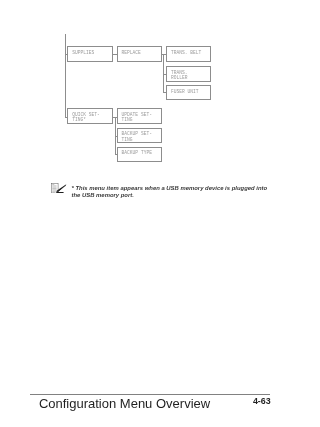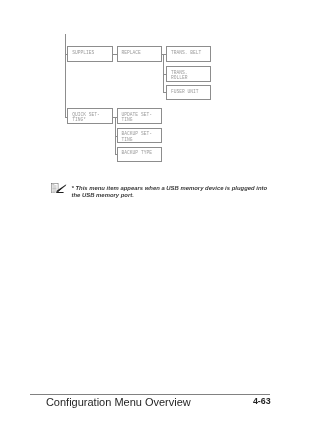--- a/index.html
+++ b/index.html
@@ -17,21 +17,21 @@
 
   
   .note{position:absolute;left:50px;top:185px;width:240px;}
   .note-icon{position:absolute;left:1.2px;top:-2.4px;width:15.4px;height:10.4px;}
   .note-text{position:absolute;left:21.5px;top:0px;width:200px;font-style:italic;font-weight:bold;
              font-size:5.92px;line-height:6.75px;color:#3a3a3a;}
 
   
   .footer{position:absolute;left:29.9px;top:393px;width:240.3px;}
   .footer-rule{position:absolute;left:0;top:1.2px;width:240.6px;height:1px;background:#818181;}
-  .footer-title{position:absolute;left:16px;top:3.1px;font-size:11px;color:#231f20;}
+  .footer-title{position:absolute;left:9px;top:3.1px;font-size:13px;color:#231f20;}
   .footer-page{position:absolute;right:-0.5px;top:3.1px;font-size:8.9px;color:#231f20;font-weight:bold;}
 </style>
 </head>
 <body>
 
 <div class="page">
 
   <div class="diagram">
     <div class="vline" style="left:65.4px;top:34px;height:84px;"></div>
     <div class="hline" style="left:65.4px;top:54.2px;width:2.5px;"></div>

